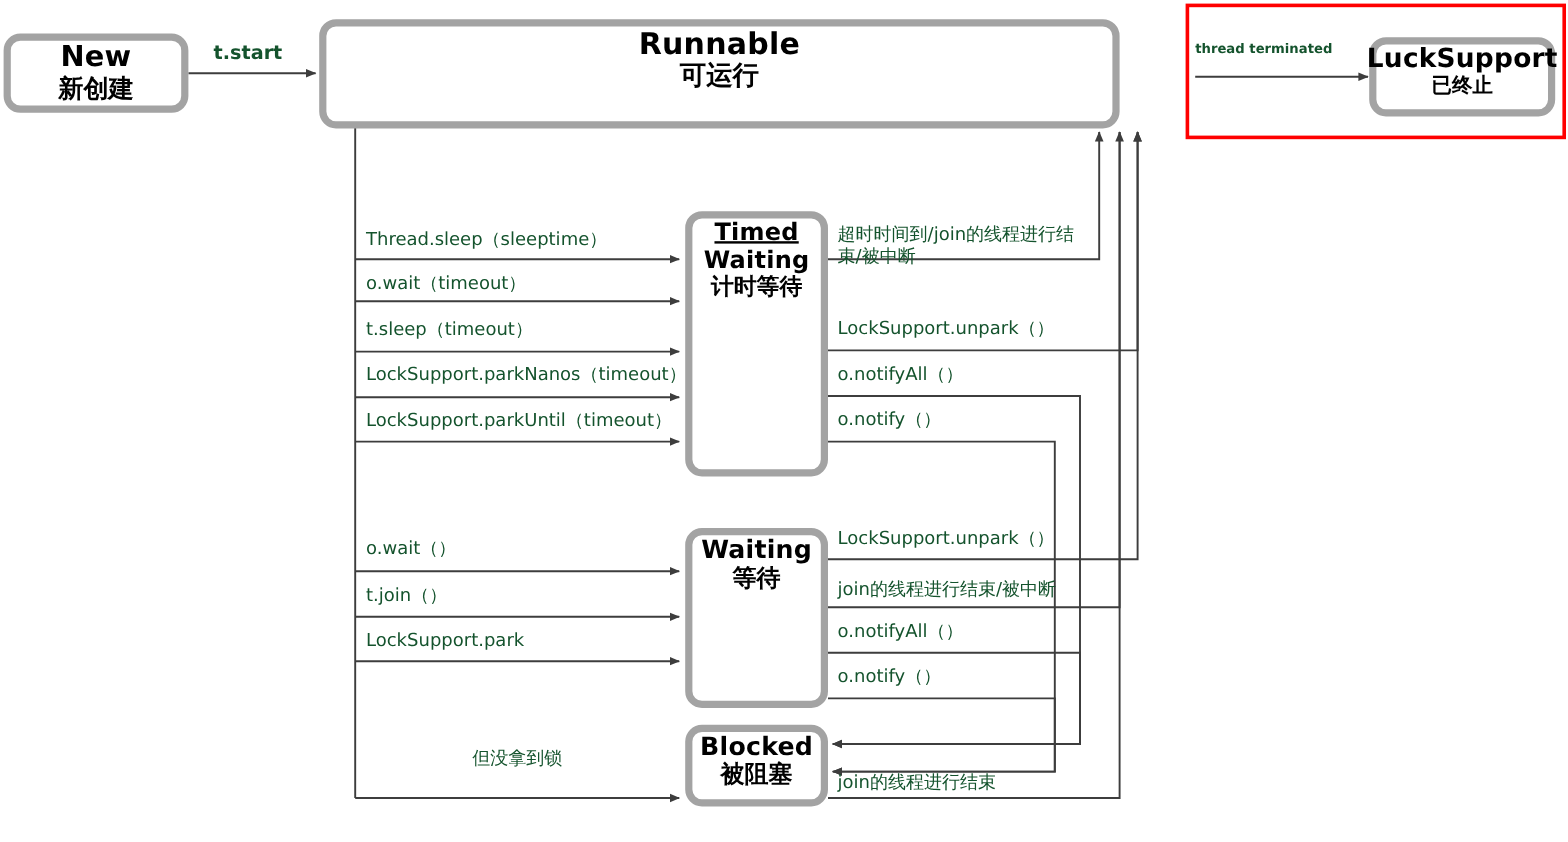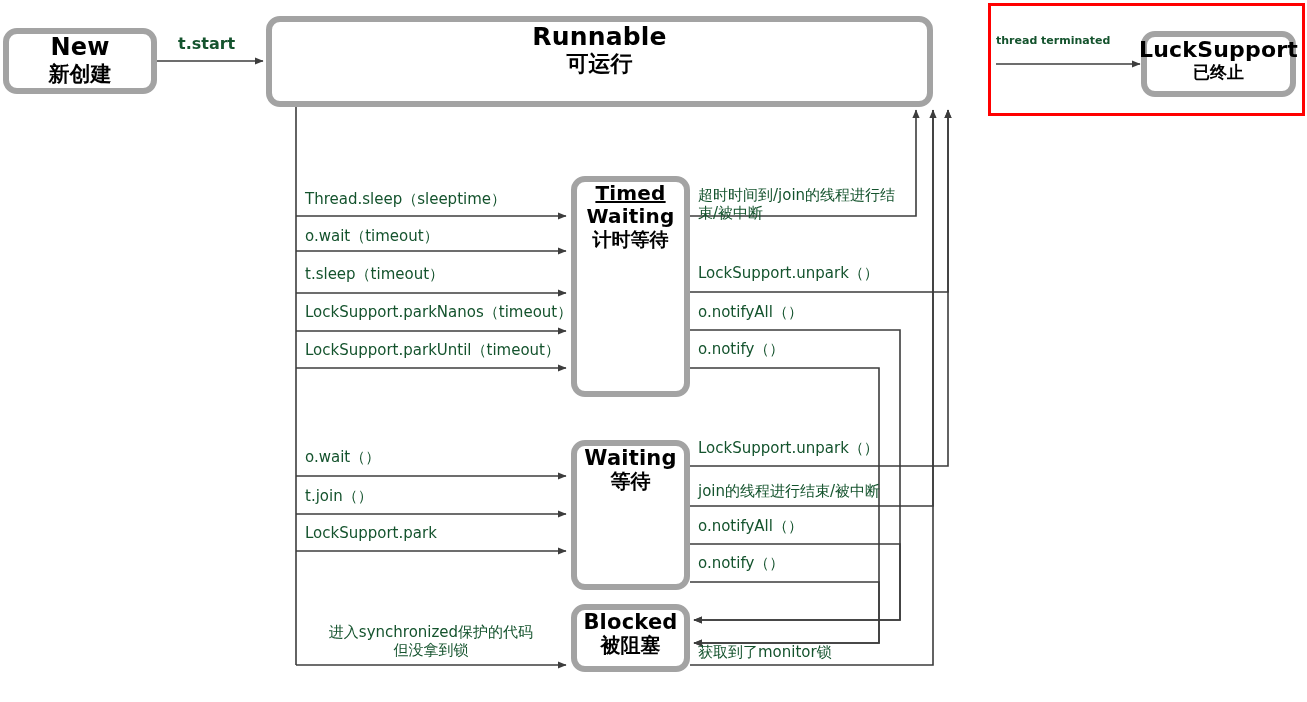--- a/index.html
+++ b/index.html
@@ -146,19 +146,18 @@
   <div class="edge-label" style="left:305px;top:448px;text-align:right;">o.wait（）</div>
   <div class="edge-label" style="left:305px;top:487px;">t.join（）</div>
   <div class="edge-label" style="left:305px;top:524px;">LockSupport.park</div>
 
   <div class="edge-label" style="left:698px;top:439px;">LockSupport.unpark（）</div>
   <div class="edge-label" style="left:698px;top:482px;">join的线程进行结束/被中断</div>
   <div class="edge-label" style="left:698px;top:517px;">o.notifyAll（）</div>
   <div class="edge-label" style="left:698px;top:554px;">o.notify（）</div>
 
   <div class="edge-label wrap" style="left:306px;top:623px;width:250px;text-align:center;">
-    <div>进入synchronized保护的代码</div>
     <div>但没拿到锁</div>
   </div>
 
-  <div class="edge-label" style="left:698px;top:643px;">获取到了monitor锁</div>
+  <div class="edge-label" style="left:698px;top:643px;">join的线程进行结束</div>
 
 </div>
 
 </body></html>

